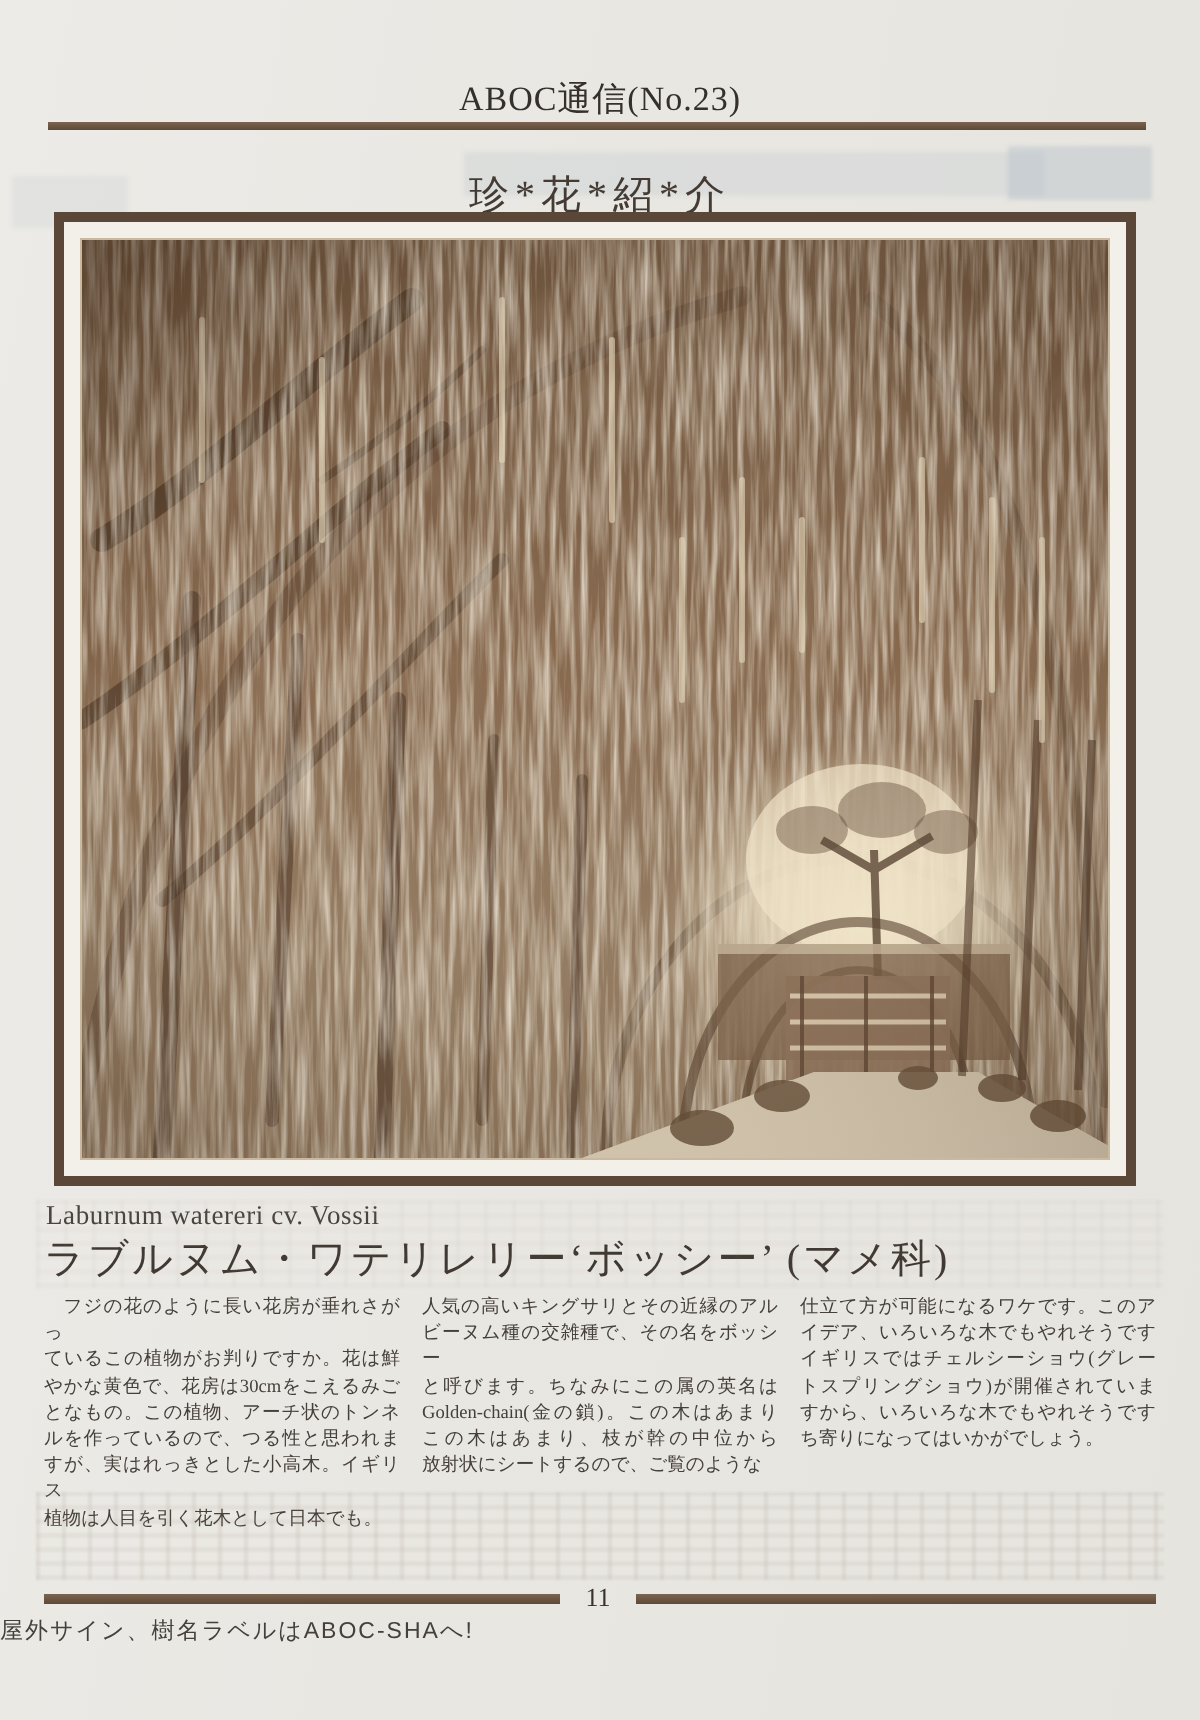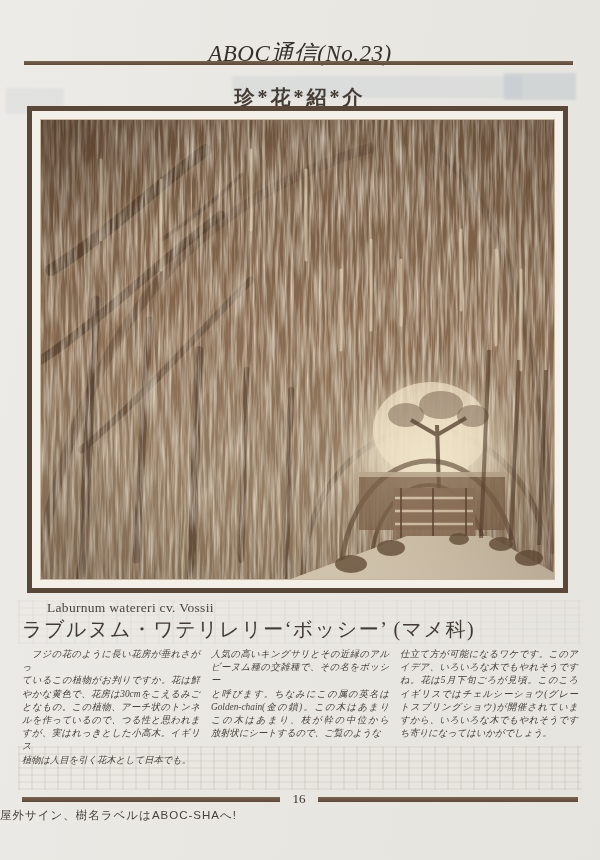--- a/index.html
+++ b/index.html
@@ -4,64 +4,63 @@
 <style>
   html,body{margin:0;padding:0;background:#cfcdc8;}
   .page{
     position:relative;width:600px;height:860px;overflow:hidden;
     background:linear-gradient(100deg,#edebe7 0%,#e9e7e2 45%,#e6e4df 100%);
     font-family:"Liberation Serif","DejaVu Serif",serif;
   }
   
   .header-title{
     position:absolute;left:0;top:38px;width:600px;text-align:center;
-    font-size:23px;color:#35302b;letter-spacing:.5px;font-style:italic;
+    font-size:17px;color:#35302b;letter-spacing:.5px;
   }
   .header-rule{
     position:absolute;left:24px;top:61px;width:549px;height:4px;
     background:linear-gradient(#7b6450,#5e4937);
   }
   
   .bleed-a{position:absolute;left:232px;top:76px;width:290px;height:22px;
     background:rgba(188,198,206,.30);filter:blur(1px);}
   .bleed-b{position:absolute;left:504px;top:73px;width:72px;height:27px;
     background:rgba(173,187,197,.38);filter:blur(1px);}
   .bleed-c{position:absolute;left:6px;top:88px;width:58px;height:26px;
     background:rgba(196,203,208,.28);filter:blur(1px);}
   .section-title{
     position:absolute;left:0;top:84px;width:600px;text-align:center;
-    font-size:20px;color:#443c34;letter-spacing:3px;font-weight:700;
+    font-size:20px;color:#443c34;letter-spacing:3px;font-weight:400;
   }
   
   .photo-frame{
     position:absolute;left:27px;top:106px;width:541px;height:487px;
     box-sizing:border-box;border:5px solid #5a4738;background:#f3f0e9;padding:8px;
   }
   .photo-inner{width:100%;height:100%;box-sizing:border-box;border:1px solid #c9b99f;}
   .photo-inner svg{display:block;width:100%;height:100%;}
   
   .caption-latin{
     position:absolute;left:23px;top:600px;width:420px;
-    font-size:13.5px;color:#49433d;letter-spacing:.3px;margin-left:24px;
+    font-size:13.5px;color:#49433d;letter-spacing:.3px;
   }
   .caption-ja{
     position:absolute;left:22px;top:616px;width:556px;
     font-size:20px;color:#403933;letter-spacing:1.5px;
   }
   
   .body-cols{
     position:absolute;left:22px;top:648px;width:556px;
     display:grid;grid-template-columns:repeat(3,1fr);column-gap:11px;
   }
   .bcol{min-width:0;}
   .bline{
     font-size:9.3px;line-height:13.2px;color:#46403a;
     text-align:justify;text-align-last:justify;white-space:normal;
     font-family:"Liberation Serif","DejaVu Serif",serif;
-    font-style:italic;
   }
   .bcol .bline:last-child{text-align-last:left;}
   
   .bleed-strip{
     position:absolute;left:18px;top:746px;width:564px;height:44px;opacity:.55;
     background-image:
       repeating-linear-gradient(90deg, rgba(142,128,110,.22) 0 2px, transparent 2px 13px),
       repeating-linear-gradient(0deg, rgba(142,128,110,.16) 0 2.5px, transparent 2.5px 7px);
     filter:blur(.4px);
   }
@@ -216,29 +215,28 @@
         <div class="bline">人気の高いキングサリとその近縁のアル</div>
         <div class="bline">ビーヌム種の交雑種で、その名をボッシー</div>
         <div class="bline">と呼びます。ちなみにこの属の英名は</div>
         <div class="bline">Golden-chain(金の鎖)。この木はあまり</div>
         <div class="bline">この木はあまり、枝が幹の中位から</div>
         <div class="bline">放射状にシートするので、ご覧のような</div>
       </div>
     <div class="bcol">
         <div class="bline">仕立て方が可能になるワケです。このア</div>
         <div class="bline">イデア、いろいろな木でもやれそうです</div>
-        <div class="bline">ね。花は5月下旬ごろが見頃。このころ</div>
         <div class="bline">イギリスではチェルシーショウ(グレー</div>
         <div class="bline">トスプリングショウ)が開催されていま</div>
         <div class="bline">すから、いろいろな木でもやれそうです</div>
         <div class="bline">ち寄りになってはいかがでしょう。</div>
       </div>
   </div>
 
   <div class="bleed-strip2"></div>
   <div class="bleed-strip"></div>
 
   <div class="footer-rule-left"></div>
-  <div class="page-number">16</div>
+  <div class="page-number">11</div>
   <div class="footer-rule-right"></div>
   <div class="footer-note">屋外サイン、樹名ラベルはABOC-SHAへ!</div>
 
 </div>
 
 </body></html>

